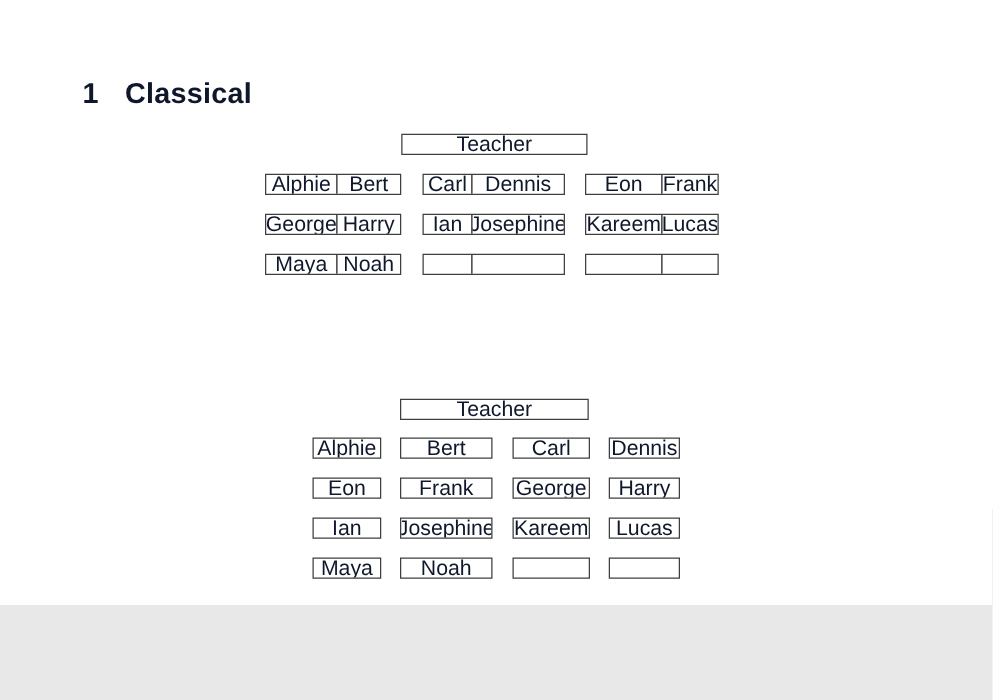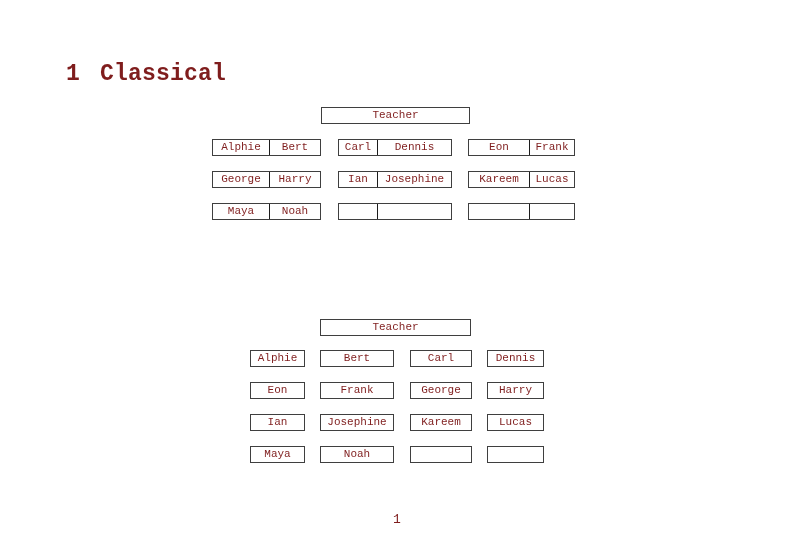--- a/index.html
+++ b/index.html
@@ -1,21 +1,21 @@
 <!DOCTYPE html>
 <html><head>
 <meta charset="utf-8">
 <style>
   html,body{margin:0;padding:0;background:#e8e8e8;}
   .page{
     position:relative;
-    width:794px;height:560px;
+    width:794px;height:484px;
     background:#ffffff;
-    font-family:Liberation Mono, monospace;
-    color:#7f1d1d;
+    font-family:Liberation Sans, sans-serif;
+    color:#0f172a;
     overflow:hidden;
   }
   .section-heading{
     position:absolute;
     font-size:23px;
     font-weight:bold;
     letter-spacing:0.2px;
     white-space:nowrap;
   }
   .sec-num{display:inline-block;min-width:34px;}
@@ -26,21 +26,21 @@
     border:1px solid #3f3f3f;
     background:#ffffff;
     display:flex;
   }
   .seat{
     height:100%;
     box-sizing:border-box;
     display:flex;
     align-items:center;
     justify-content:center;
-    font-size:11px;
+    font-size:17px;
     line-height:1;
     white-space:nowrap;
     overflow:hidden;
   }
   .two-seat .seat-left{border-right:1px solid #1c1c1c;}
   .two-seat .seat-right{flex:1;}
   .one-seat .seat{width:100%;}
   .page-number{
     position:absolute;
     left:0;top:512px;width:794px;

